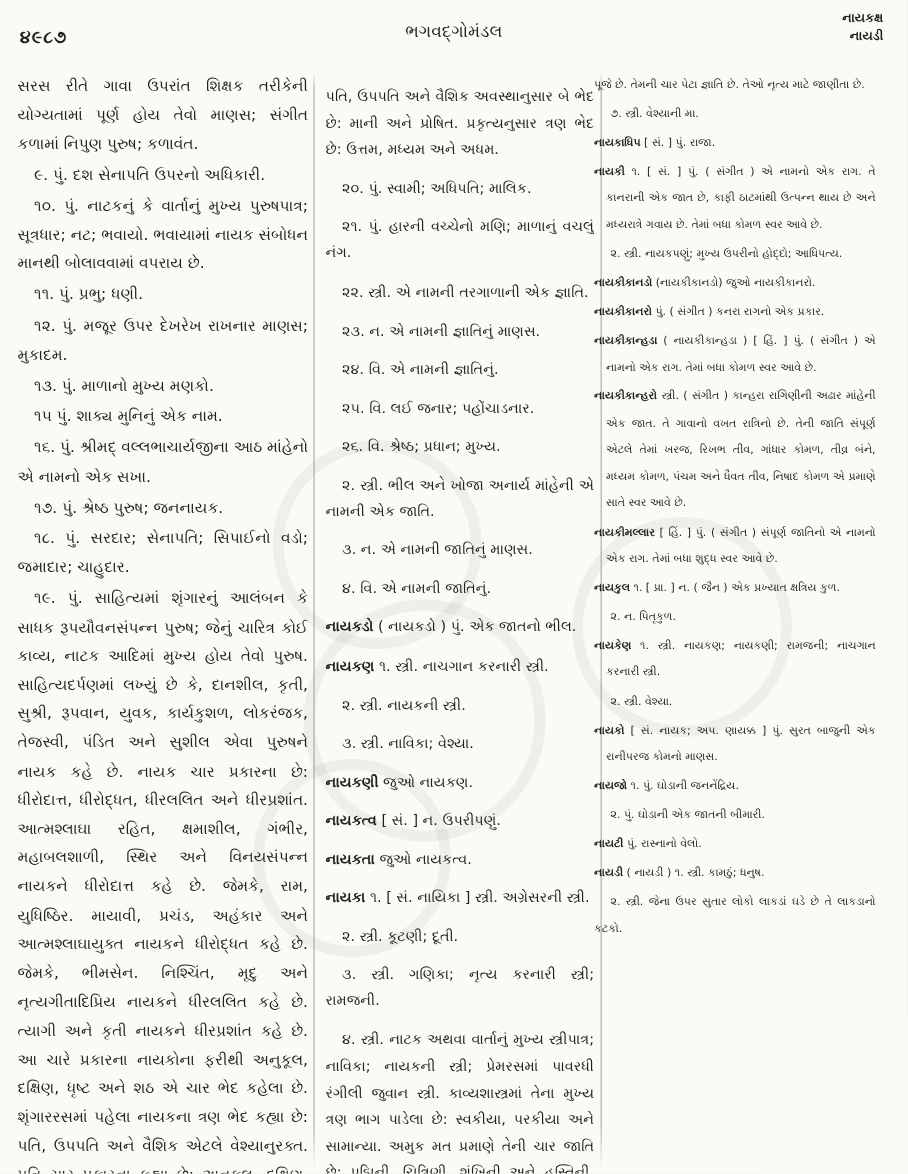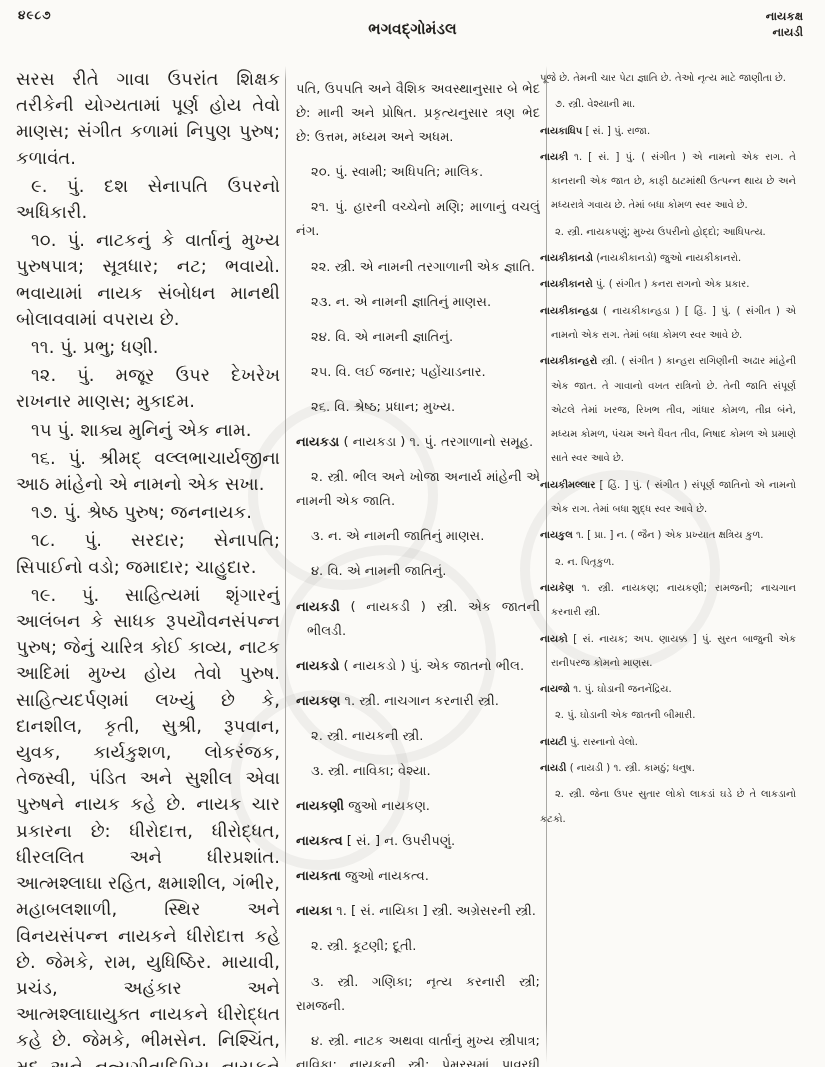--- a/index.html
+++ b/index.html
@@ -26,48 +26,48 @@
     border:10px solid rgba(90,90,88,0.07);
     border-radius:50%;
     pointer-events:none;
   }
   .wm-ring.r1{left:248px;top:400px;width:170px;height:170px;}
   .wm-ring.r2{left:276px;top:545px;width:200px;height:200px;}
   .wm-ring.r3{left:230px;top:690px;width:160px;height:160px;}
   .wm-ring.r4{left:520px;top:470px;width:180px;height:180px;}
 
   .hdr-pageno{
-    position:absolute;left:18px;top:8px;
-    font-size:12px;font-weight:bold;letter-spacing:1px;
+    position:absolute;left:18px;top:24px;
+    font-size:16px;font-weight:bold;letter-spacing:1px;
   }
   .hdr-title{
     position:absolute;left:0;right:0;top:20px;
     text-align:center;
-    font-size:15.5px;font-weight:bold;
+    font-size:15.5px;font-weight:normal;
   }
   .hdr-guide{
     position:absolute;right:22px;top:8px;
     text-align:right;
     font-size:11.5px;font-weight:bold;
     line-height:16px;
   }
   .col-divider{
     position:absolute;top:66px;bottom:4px;width:1px;
     background:linear-gradient(to bottom, rgba(0,0,0,0) 0, var(--rule) 14px, var(--rule) 96%, rgba(0,0,0,0) 100%);
     opacity:.75;
   }
   .col-divider.d1{left:285px;}
   .col-divider.d2{left:546px;}
 
   .col{
     position:absolute;top:66px;bottom:0;
     text-align:justify;
     overflow:hidden;
   }
-  .col-left  {left:16px; width:264px;font-size:18px;}
+  .col-left  {left:16px; width:264px;font-size:14px;}
   .col-left   .para{line-height:26.2px;}
   .col-middle{left:296px;width:244px;font-size:13.1px;}
   .col-middle .para{line-height:24.1px;margin-top:11px;}
   .col-right {left:540px;width:256px;font-size:10px;}
   .col-right  .para{line-height:24.3px;}
 
   .para{margin:0 0 2px 0;}
   .para.sense{text-indent:15px;}
   .para.cont{text-indent:0;}
   .para.entry{padding-left:11px;text-indent:-11px;}
@@ -92,40 +92,39 @@
 
   <div class="col-divider d1"></div>
   <div class="col-divider d2"></div>
 
   <div class="col col-left">
       <p class="para cont">સરસ રીતે ગાવા ઉપરાંત શિક્ષક તરીકેની યોગ્યતામાં પૂર્ણ હોય તેવો માણસ; સંગીત કળામાં નિપુણ પુરુષ; કળાવંત.</p>
       <p class="para sense">૯. પું. દશ સેનાપતિ ઉપરનો અધિકારી.</p>
       <p class="para sense">૧૦. પું. નાટકનું કે વાર્તાનું મુખ્ય પુરુષપાત્ર; સૂત્રધાર; નટ; ભવાયો. ભવાયામાં નાયક સંબોધન માનથી બોલાવવામાં વપરાય છે.</p>
       <p class="para sense">૧૧. પું. પ્રભુ; ધણી.</p>
       <p class="para sense">૧૨. પું. મજૂર ઉપર દેખરેખ રાખનાર માણસ; મુકાદમ.</p>
+      <p class="para sense">૧૩. પું. માળાનો મુખ્ય મણકો.</p>
       <p class="para sense">૧૫ પું. શાક્ય મુનિનું એક નામ.</p>
       <p class="para sense">૧૬. પું. શ્રીમદ્ વલ્લભાચાર્યજીના આઠ માંહેનો એ નામનો એક સખા.</p>
       <p class="para sense">૧૭. પું. શ્રેષ્ઠ પુરુષ; જનનાયક.</p>
       <p class="para sense">૧૮. પું. સરદાર; સેનાપતિ; સિપાઈનો વડો; જમાદાર; ચાહુદાર.</p>
       <p class="para sense">૧૯. પું. સાહિત્યમાં શૃંગારનું આલંબન કે સાધક રૂપયૌવનસંપન્ન પુરુષ; જેનું ચારિત્ર કોઈ કાવ્ય, નાટક આદિમાં મુખ્ય હોય તેવો પુરુષ. સાહિત્યદર્પણમાં લખ્યું છે કે, દાનશીલ, કૃતી, સુશ્રી, રૂપવાન, યુવક, કાર્યકુશળ, લોકરંજક, તેજસ્વી, પંડિત અને સુશીલ એવા પુરુષને નાયક કહે છે. નાયક ચાર પ્રકારના છે: ધીરોદાત્ત, ધીરોદ્ધત, ધીરલલિત અને ધીરપ્રશાંત. આત્મશ્લાઘા રહિત, ક્ષમાશીલ, ગંભીર, મહાબલશાળી, સ્થિર અને વિનયસંપન્ન નાયકને ધીરોદાત્ત કહે છે. જેમકે, રામ, યુધિષ્ઠિર. માયાવી, પ્રચંડ, અહંકાર અને આત્મશ્લાઘાયુક્ત નાયકને ધીરોદ્ધત કહે છે. જેમકે, ભીમસેન. નિશ્ચિંત, મૃદુ અને નૃત્યગીતાદિપ્રિય નાયકને ધીરલલિત કહે છે. ત્યાગી અને કૃતી નાયકને ધીરપ્રશાંત કહે છે. આ ચારે પ્રકારના નાયકોના ફરીથી અનુકૂલ, દક્ષિણ, ધૃષ્ટ અને શઠ એ ચાર ભેદ કહેલા છે. શૃંગારરસમાં પહેલા નાયકના ત્રણ ભેદ કહ્યા છે: પતિ, ઉપપતિ અને વૈશિક એટલે વેશ્યાનુરક્ત. પતિ ચાર પ્રકારના કહ્યા છે: અનુકૂલ, દક્ષિણ, ધૃષ્ટ અને શઠ. એક વિવાહિતા સ્ત્રી ઉપર અનુરક્ત પતિને અનુકૂલ, અનેક સ્ત્રીઓ ઉપર સમાન પ્રીતિ રાખનારને દક્ષિણ, સ્ત્રી પ્રત્યે અપરાધી બની વારંવાર અપમાનિત હોવા છતાં પણ નિર્લજ્જતાપૂર્વક વિનય કરનારને ધૃષ્ટ અને છળપૂર્વક અપરાધ છુપાવવામાં ચતુર પતિને શઠ કહે છે. ઉપપતિના બે પ્રકાર છે: વચનચતુર અને ક્રિયાચતુર. ધર્માનુસાર નાયકના ત્રણ ભેદ છે:</p>
     </div>
   <div class="col col-middle">
       <p class="para cont">પતિ, ઉપપતિ અને વૈશિક અવસ્થાનુસાર બે ભેદ છે: માની અને પ્રોષિત. પ્રકૃત્યનુસાર ત્રણ ભેદ છે: ઉત્તમ, મધ્યમ અને અધમ.</p>
       <p class="para sense">૨૦. પું. સ્વામી; અધિપતિ; માલિક.</p>
       <p class="para sense">૨૧. પું. હારની વચ્ચેનો મણિ; માળાનું વચલું નંગ.</p>
       <p class="para sense">૨૨. સ્ત્રી. એ નામની તરગાળાની એક જ્ઞાતિ.</p>
       <p class="para sense">૨૩. ન. એ નામની જ્ઞાતિનું માણસ.</p>
       <p class="para sense">૨૪. વિ. એ નામની જ્ઞાતિનું.</p>
       <p class="para sense">૨૫. વિ. લઈ જનાર; પહોંચાડનાર.</p>
       <p class="para sense">૨૬. વિ. શ્રેષ્ઠ; પ્રધાન; મુખ્ય.</p>
-      <p class="para entry"><span class="hw">નાયકડા</span> ( નાયકડા ) ૧. પું. તરગાળાનો સમૂહ.</p>
       <p class="para sense">૨. સ્ત્રી. ભીલ અને ખોજા અનાર્ય માંહેની એ નામની એક જાતિ.</p>
       <p class="para sense">૩. ન. એ નામની જાતિનું માણસ.</p>
       <p class="para sense">૪. વિ. એ નામની જાતિનું.</p>
-      <p class="para entry"><span class="hw">નાયકડી</span> ( નાયકડી ) સ્ત્રી. એક જાતની ભીલડી.</p>
       <p class="para entry"><span class="hw">નાયકડો</span> ( નાયકડો ) પું. એક જાતનો ભીલ.</p>
       <p class="para entry"><span class="hw">નાયકણ</span> ૧. સ્ત્રી. નાચગાન કરનારી સ્ત્રી.</p>
       <p class="para sense">૨. સ્ત્રી. નાયકની સ્ત્રી.</p>
       <p class="para sense">૩. સ્ત્રી. નાવિકા; વેશ્યા.</p>
       <p class="para entry"><span class="hw">નાયકણી</span> જુઓ નાયકણ.</p>
       <p class="para entry"><span class="hw">નાયકત્વ</span> [ સં. ] ન. ઉપરીપણું.</p>
       <p class="para entry"><span class="hw">નાયકતા</span> જુઓ નાયકત્વ.</p>
       <p class="para entry"><span class="hw">નાયકા</span> ૧. [ સં. નાયિકા ] સ્ત્રી. અગ્રેસરની સ્ત્રી.</p>
       <p class="para sense">૨. સ્ત્રી. કૂટણી; દૂતી.</p>
       <p class="para sense">૩. સ્ત્રી. ગણિકા; નૃત્ય કરનારી સ્ત્રી; રામજની.</p>
@@ -138,20 +137,21 @@
       <p class="para entry"><span class="hw">નાયકી</span> ૧. [ સં. ] પું. ( સંગીત ) એ નામનો એક રાગ. તે કાનરાની એક જાત છે, કાફી ઠાટમાંથી ઉત્પન્ન થાય છે અને મધ્યરાત્રે ગવાય છે. તેમાં બધા કોમળ સ્વર આવે છે.</p>
       <p class="para sense">૨. સ્ત્રી. નાયકપણું; મુખ્ય ઉપરીનો હોદ્દો; આધિપત્ય.</p>
       <p class="para entry"><span class="hw">નાયકીકાનડો</span> (નાયકીકાનડો) જુઓ નાયકીકાનરો.</p>
       <p class="para entry"><span class="hw">નાયકીકાનરો</span> પું. ( સંગીત ) કનરા રાગનો એક પ્રકાર.</p>
       <p class="para entry"><span class="hw">નાયકીકાન્હડા</span> ( નાયકીકાન્હડા ) [ હિં. ] પું. ( સંગીત ) એ નામનો એક રાગ. તેમાં બધા કોમળ સ્વર આવે છે.</p>
       <p class="para entry"><span class="hw">નાયકીકાન્હરો</span> સ્ત્રી. ( સંગીત ) કાન્હરા રાગિણીની અઢાર માંહેની એક જાત. તે ગાવાનો વખત રાત્રિનો છે. તેની જાતિ સંપૂર્ણ એટલે તેમાં ખરજ, રિખભ તીવ, ગાંધાર કોમળ, તીવ્ર બંને, મધ્યમ કોમળ, પંચમ અને ધૈવત તીવ, નિષાદ કોમળ એ પ્રમાણે સાતે સ્વર આવે છે.</p>
       <p class="para entry"><span class="hw">નાયકીમલ્લાર</span> [ હિં. ] પું. ( સંગીત ) સંપૂર્ણ જાતિનો એ નામનો એક રાગ. તેમાં બધા શુદ્ધ સ્વર આવે છે.</p>
       <p class="para entry"><span class="hw">નાયકુલ</span> ૧. [ પ્રા. ] ન. ( જૈન ) એક પ્રખ્યાત ક્ષત્રિય કુળ.</p>
       <p class="para sense">૨. ન. પિતૃકુળ.</p>
       <p class="para entry"><span class="hw">નાયકેણ</span> ૧. સ્ત્રી. નાયકણ; નાયકણી; રામજની; નાચગાન કરનારી સ્ત્રી.</p>
+      <p class="para sense">૨. સ્ત્રી. વેશ્યા.</p>
       <p class="para entry"><span class="hw">નાયકો</span> [ સં. નાયક; અપ. ણાયક્ક ] પું. સુરત બાજુની એક રાનીપરજ કોમનો માણસ.</p>
       <p class="para entry"><span class="hw">નાયજો</span> ૧. પું. ઘોડાની જનનેંદ્રિય.</p>
       <p class="para sense">૨. પું. ઘોડાની એક જાતની બીમારી.</p>
       <p class="para entry"><span class="hw">નાયટી</span> પું. રાસ્નાનો વેલો.</p>
       <p class="para entry"><span class="hw">નાયડી</span> ( નાયડી ) ૧. સ્ત્રી. કામઠું; ધનુષ.</p>
       <p class="para sense">૨. સ્ત્રી. જેના ઉપર સુતાર લોકો લાકડાં ઘડે છે તે લાકડાનો કટકો.</p>
     </div>
 
 </div>
 

